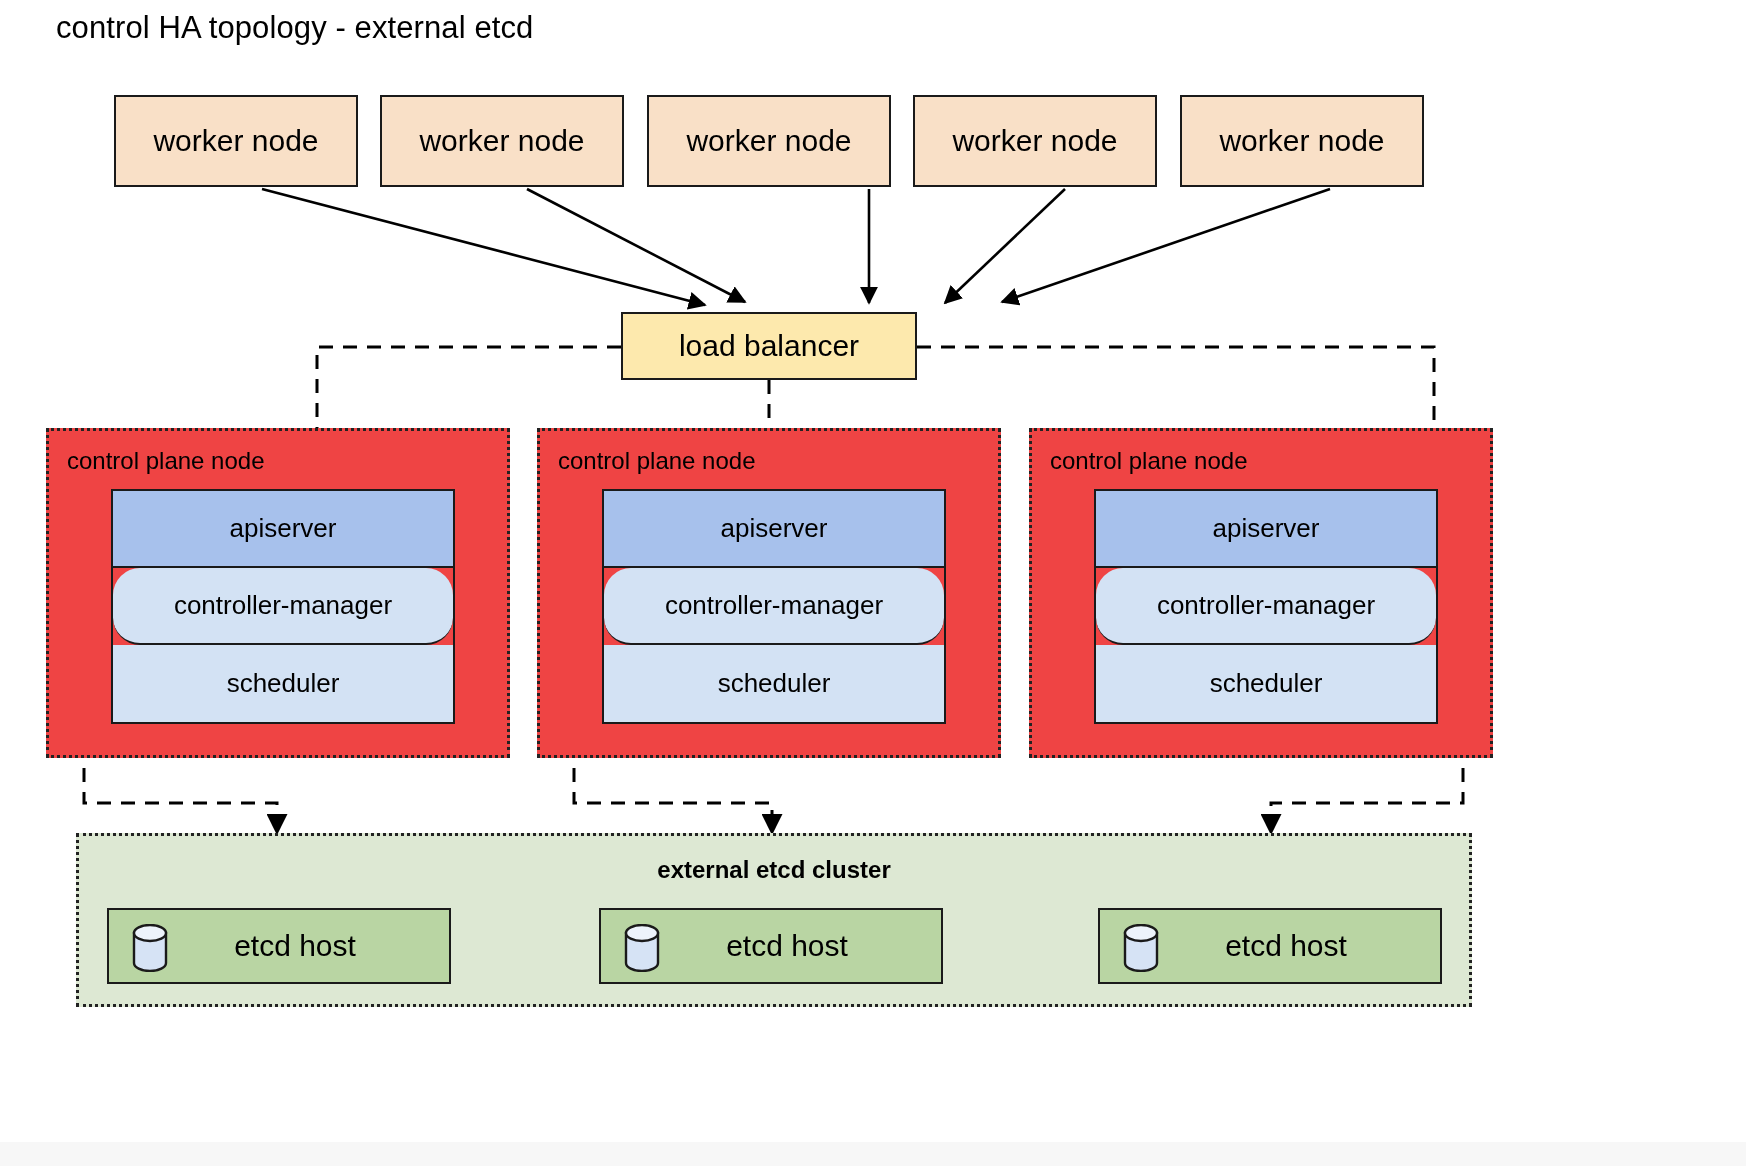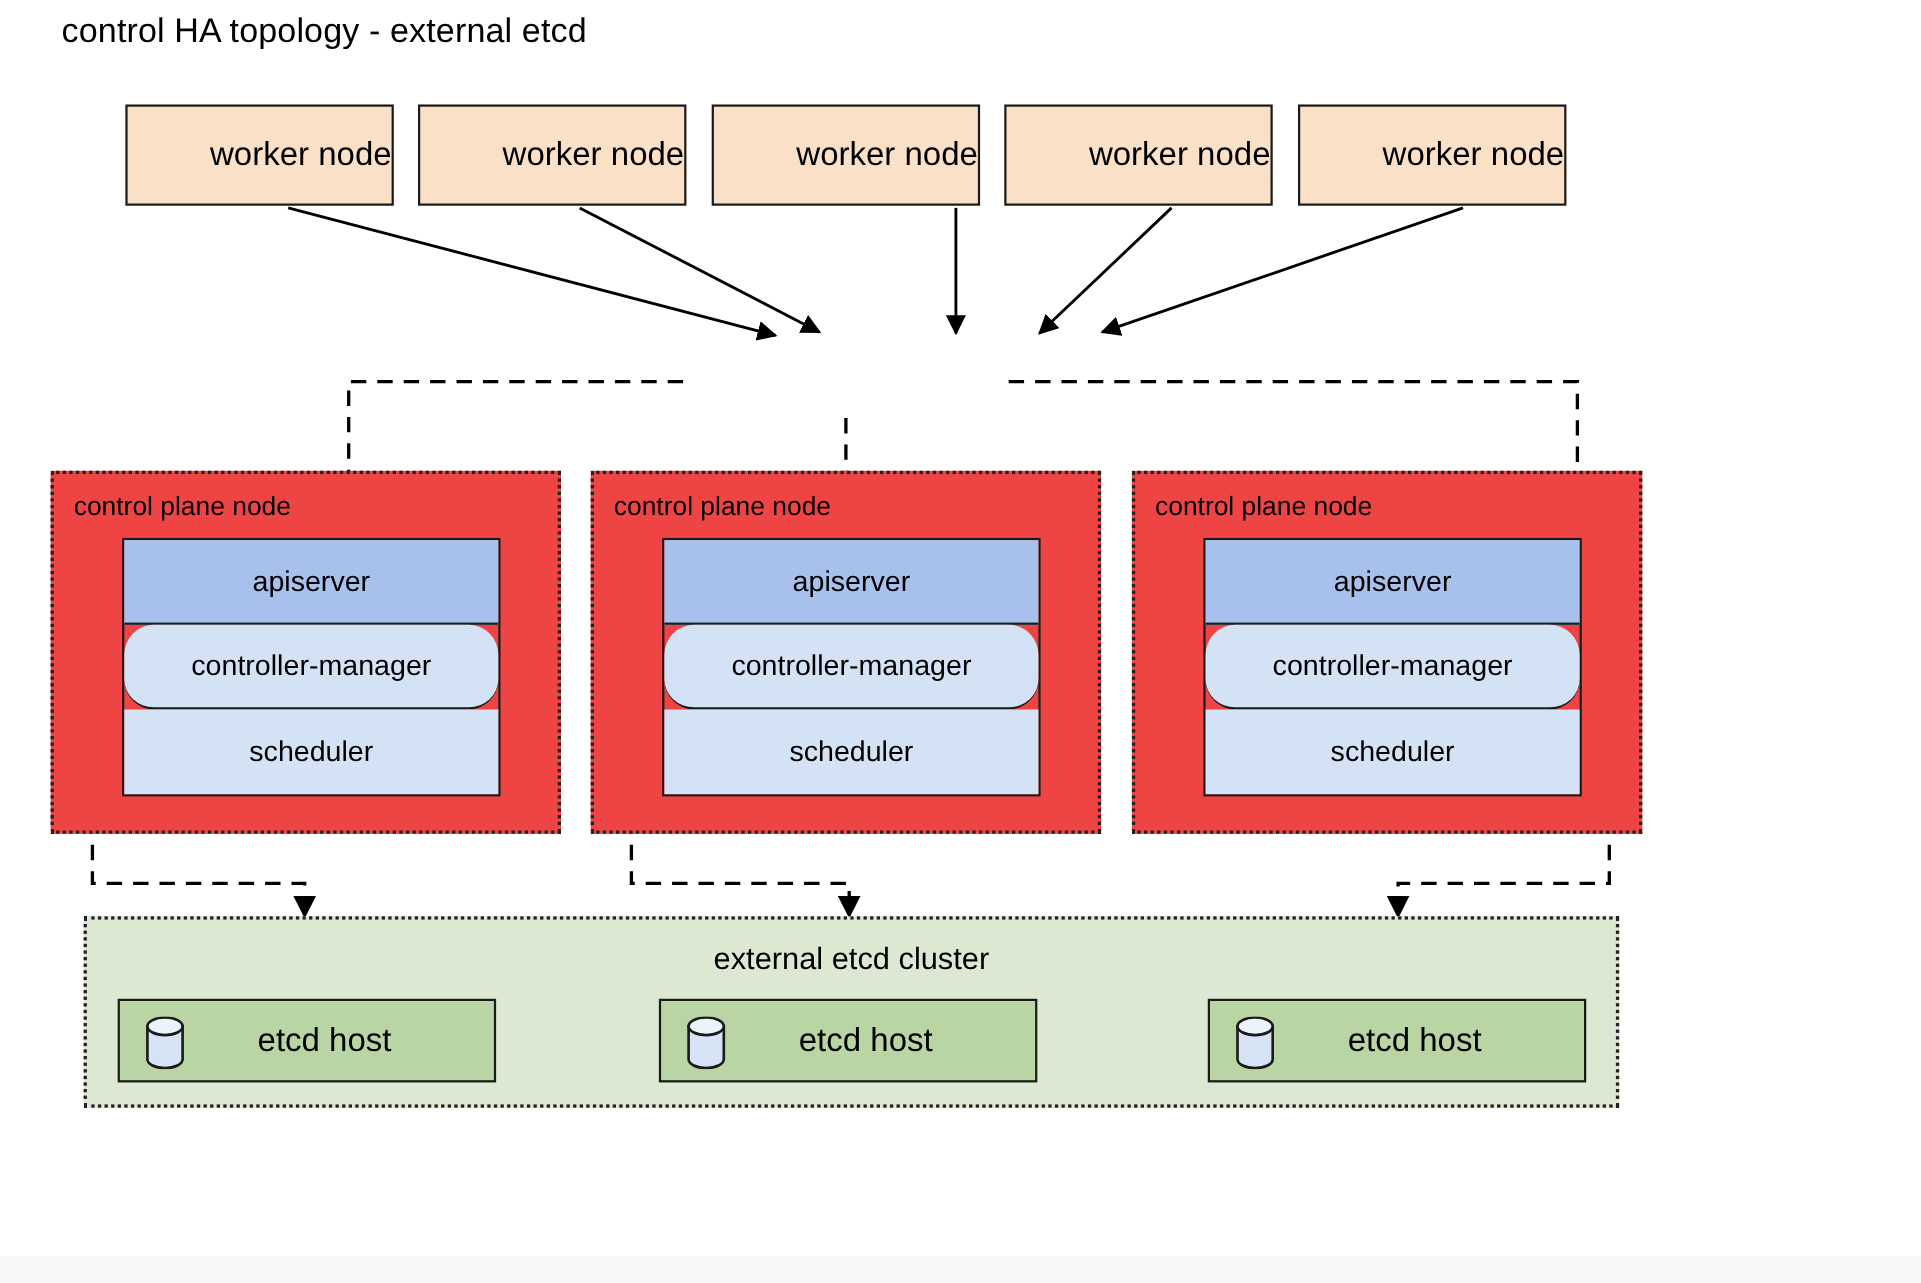--- a/index.html
+++ b/index.html
@@ -35,21 +35,21 @@
     left: 0; top: 0;
     width: 1746px;
     height: 1166px;
     pointer-events: none;
   }
   .node {
     position: absolute;
     box-sizing: border-box;
     display: flex;
     align-items: center;
-    justify-content: flex-end;
+    justify-content: center;
     border: 2px solid #1a1a1a;
   }
   .title {
     position: absolute;
     left: 56px;
     top: 10px;
     font-size: 31px;
     letter-spacing: 0.1px;
     white-space: nowrap;
   }
@@ -121,21 +121,22 @@
     height: 174px;
     background: #dde8d3;
     border: 3px dotted #222222;
   }
   .etcd-label {
     position: absolute;
     left: 0;
     right: 0;
     top: 20px;
     text-align: center;
-    font-size: 28px;
+    font-size: 24px;
+    font-weight: bold;
   }
   .etcd-host {
     position: absolute;
     box-sizing: border-box;
     width: 344px;
     height: 76px;
     top: 72px;
     background: #b9d5a3;
     border: 2px solid #1a1a1a;
     display: flex;
@@ -212,20 +213,23 @@
   <div class="node worker" style="left:647px">
     <span>worker node</span>
   </div>
   <div class="node worker" style="left:913px">
     <span>worker node</span>
   </div>
   <div class="node worker" style="left:1180px">
     <span>worker node</span>
   </div>
 
+  <div class="node lb">
+    <span>load balancer</span>
+  </div>
 
   <div class="cp-group" style="left:46px">
     <div class="cp-label">control plane node</div>
     <div class="cp-stack">
       <div class="cp-row apiserver">
         <span>apiserver</span>
       </div>
       <div class="cp-row cm">
         <span>controller-manager</span>
       </div>

